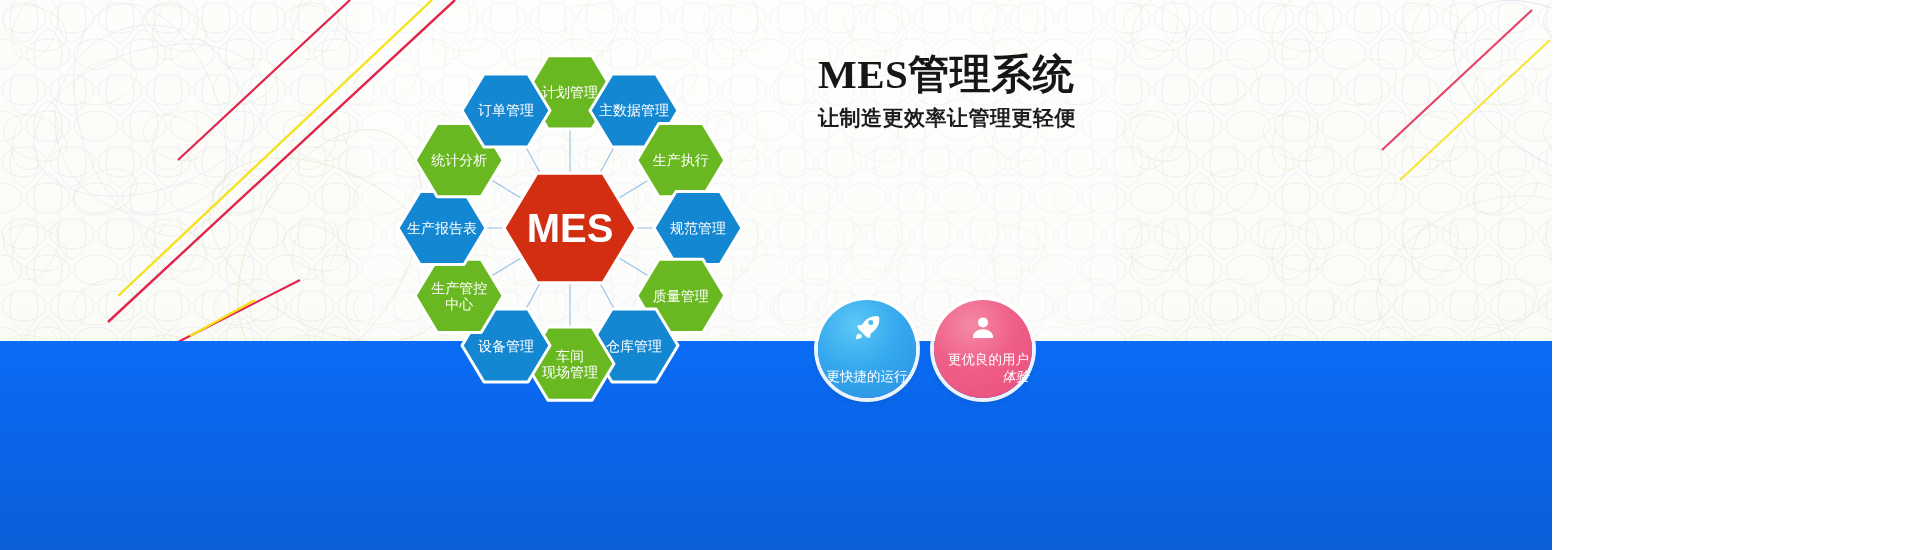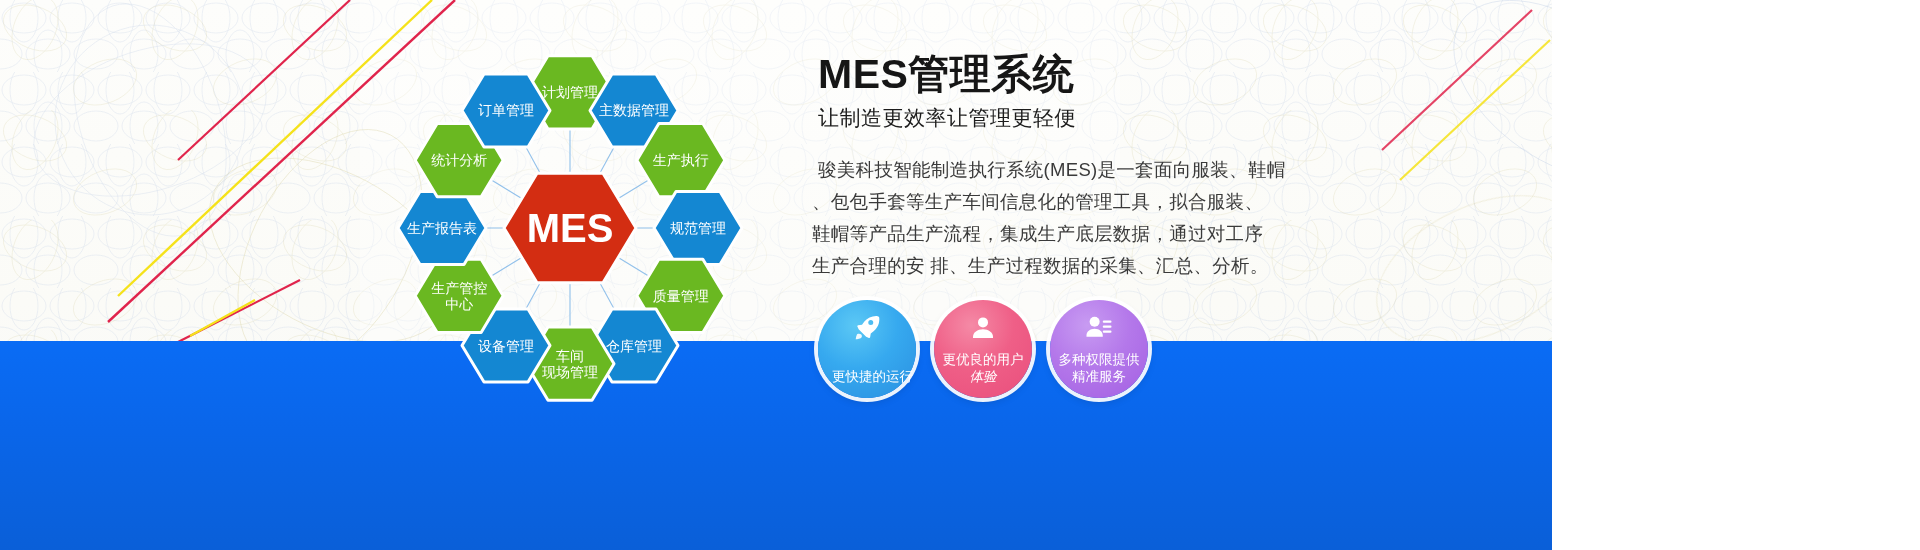--- a/index.html
+++ b/index.html
@@ -21,26 +21,26 @@
     background:linear-gradient(180deg,#0a6cf5 0%,#0a66ea 40%,#0a5fd8 100%);
   }
   
   .deco{position:absolute;left:0;top:0;width:760px;height:400px;pointer-events:none;}
   
   .diagram{position:absolute;left:330px;top:10px;width:480px;height:430px;}
   .diagram svg{display:block;}
   
   .content{position:absolute;left:818px;top:52px;width:720px;}
   .title{
-    font-family:Liberation Sans, sans-serif;
+    font-family:Liberation Serif, serif;
     font-weight:bold;font-size:41px;line-height:1.12;color:#161616;
     letter-spacing:.5px;margin:0 0 6px 0;
   }
   .subtitle{
-    font-size:21px;color:#1c1c1c;margin:0 0 22px 0;letter-spacing:.5px;font-weight:400;
+    font-size:21px;color:#1c1c1c;margin:0 0 22px 0;letter-spacing:.5px;font-weight:700;
   }
   .para{
     font-size:18.5px;line-height:32px;color:#3a3a3a;margin:0;max-width:470px;
     letter-spacing:.3px;
   }
   .para .ln{display:block;white-space:nowrap;}
   .para .ln.i1{text-indent:0;}
   .para .ln.i2{text-indent:-6px;}
   
   .badges{
@@ -57,21 +57,21 @@
     width:92px;font-weight:500;
   }
   .badge .bicon{
     position:absolute;top:13px;left:50%;transform:translateX(-50%);
     width:30px;height:30px;
   }
   .badge.b1{background:radial-gradient(circle at 38% 26%,#5bc8f5 0%,#36a9ef 45%,#2a8fe0 100%);}
   .badge.b2{background:radial-gradient(circle at 38% 26%,#f58aa6 0%,#ef5f87 45%,#e94e7c 100%);}
   .badge.b3{background:radial-gradient(circle at 38% 26%,#f3a06a 0%,#ec7a45 45%,#e2652f 100%);}
   .badge.b4{background:radial-gradient(circle at 38% 26%,#c89bf2 0%,#b478ea 45%,#a35fe2 100%);}
-  .badge.two .blabel{padding-top:0;}
+  .badge.two .blabel{padding-top:0;text-align:right;}
 </style>
 </head>
 <body>
 
 <div class="banner">
 
   <div class="tex">
     <svg viewBox="0 0 1920 550" xmlns="http://www.w3.org/2000/svg">
       <defs>
         <pattern id="guil" width="96" height="72" patternUnits="userSpaceOnUse">
@@ -209,56 +209,37 @@
         <g>
           <polygon points="306.00,218.00 273.00,272.87 207.00,272.87 174.00,218.00 207.00,163.13 273.00,163.13" fill="#d32d12" stroke="#ffffff" stroke-width="3" stroke-linejoin="round"></polygon>
           <text x="240" y="232" text-anchor="middle" fill="#ffffff" font-size="40" font-weight="bold" font-family="&quot;Liberation Sans&quot;,&quot;DejaVu Sans&quot;,sans-serif">MES</text>
         </g>
       </svg>
   </div>
 
   <div class="content">
     <h1 class="title">MES管理系统</h1>
     <div class="subtitle">让制造更效率让管理更轻便</div>
-    <div class="para" id="para">
-        <span class="ln i1">骏美科技智能制造执行系统(MES)是一套面向服装、鞋帽</span>
-        <span class="ln i2">、包包手套等生产车间信息化的管理工具，拟合服装、</span>
-        <span class="ln i2">鞋帽等产品生产流程，集成生产底层数据，通过对工序</span>
-        <span class="ln i2">生产合理的安 排、生产过程数据的采集、汇总、分析。</span>
-      </div>
   </div>
 
   <div class="badges" id="badges">
       <div class="badge b1">
         <span class="bicon"><svg viewBox="0 0 24 24" width="30" height="30">
             <path fill="#fff" d="M20.5 2.5c-4.2-.4-8 1.3-10.6 4.3L8 9.3l-3.1.5c-.5.1-.8.5-.6 1l1 2.2 6 6 2.2 1c.5.2.9-.1 1-.6l.5-3.1 2.5-1.9c3-2.6 4.7-6.4 4.3-10.6 0-.7-.6-1.3-1.3-1.3zM15 9.5a2 2 0 1 1 0-4 2 2 0 0 1 0 4z"></path>
             <path fill="#fff" d="M4.3 16.7c-1 1-1.3 4.4-1.3 4.4s3.4-.3 4.4-1.3c.7-.7.7-1.9 0-2.6-.7-.7-1.9-.7-3.1-.5z" opacity=".9"></path>
           </svg></span>
         <span class="blabel">
-          <span style="display: block; text-align: right;">更快捷的运行</span>
+          <span style="display: block;">更快捷的运行</span>
         </span>
       </div>
       <div class="badge b2 two">
         <span class="bicon"><svg viewBox="0 0 24 24" width="30" height="30">
             <circle cx="12" cy="7.5" r="4" fill="#fff"></circle>
             <path fill="#fff" d="M12 13c-4.4 0-8 2.7-8 6v1h16v-1c0-3.3-3.6-6-8-6z"></path>
           </svg></span>
         <span class="blabel">
           <span style="display: block;">更优良的用户</span>
           <span style="display: block; font-style: italic;">体验</span>
         </span>
       </div>
-      <div class="badge b4 two">
-        <span class="bicon"><svg viewBox="0 0 24 24" width="30" height="30">
-            <circle cx="8.5" cy="7" r="4" fill="#fff"></circle>
-            <path fill="#fff" d="M8.5 12.5c-3.6 0-6.5 2.3-6.5 5.2V19h13v-1.3c0-2.9-2.9-5.2-6.5-5.2z"></path>
-            <rect x="15" y="6" width="7" height="1.8" rx=".9" fill="#fff"></rect>
-            <rect x="15" y="10" width="7" height="1.8" rx=".9" fill="#fff"></rect>
-            <rect x="15" y="14" width="7" height="1.8" rx=".9" fill="#fff"></rect>
-          </svg></span>
-        <span class="blabel">
-          <span style="display: block;">多种权限提供</span>
-          <span style="display: block;">精准服务</span>
-        </span>
-      </div>
     </div>
 
 </div>
 
 </body></html>

